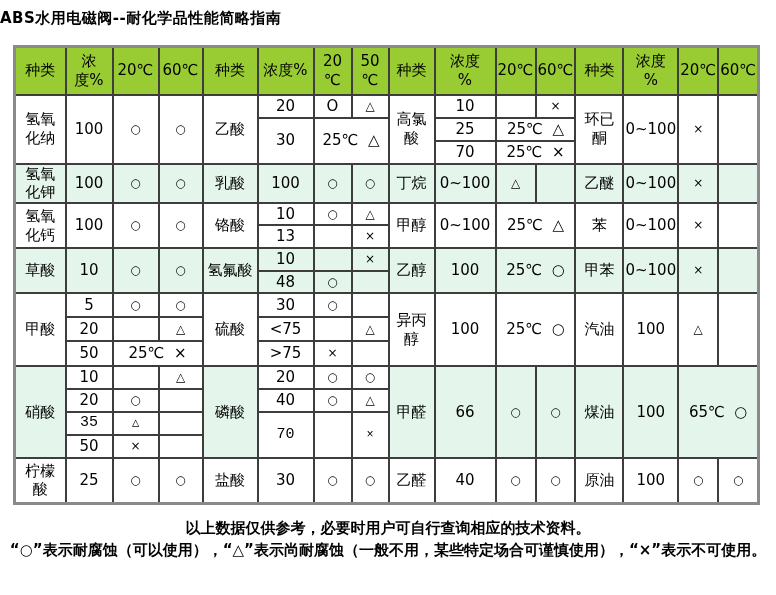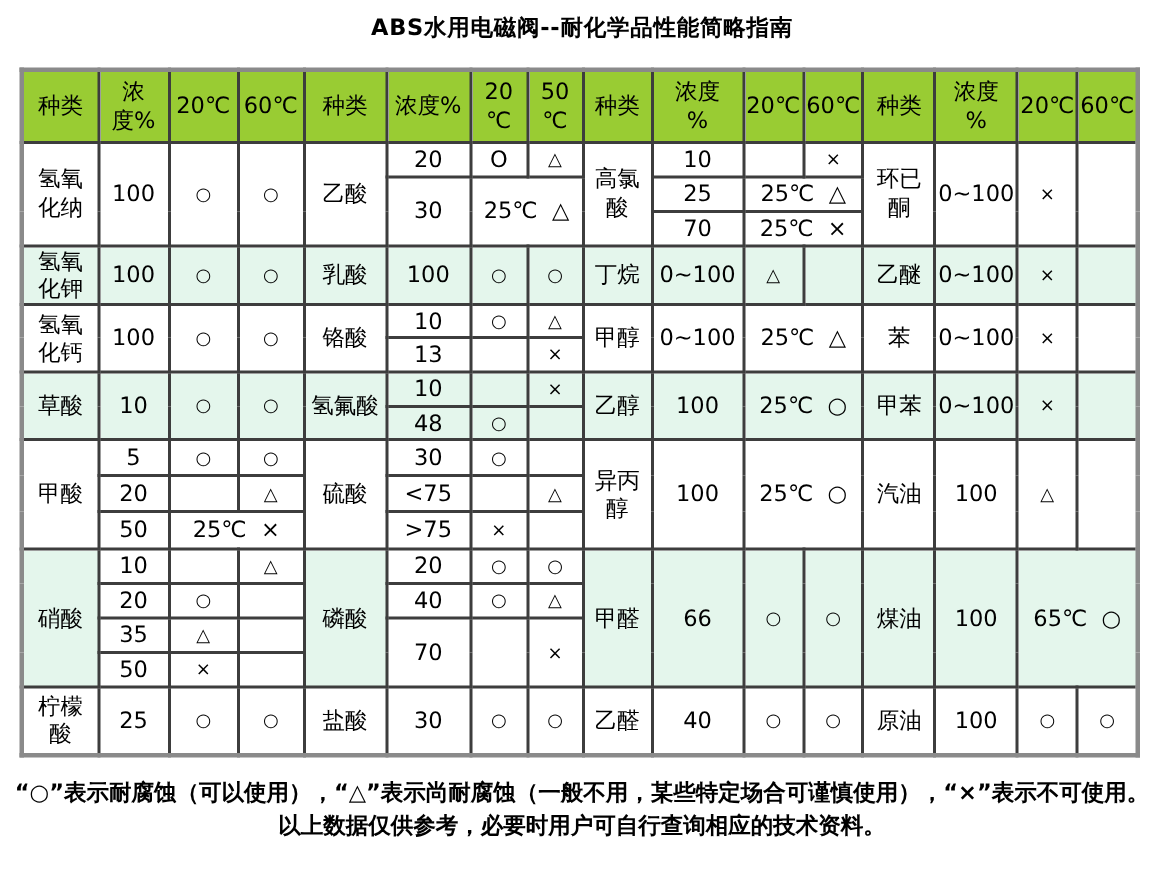--- a/index.html
+++ b/index.html
@@ -11,21 +11,21 @@
     color: #000;
   }
   .page {
     width: 776px;
     height: 595px;
     overflow: hidden;
   }
   .title {
     padding-top: 9px;
     margin: 0 0 17px 0;
-    text-align: center;
+    text-align: left;
     font-size: 15px;
     font-weight: bold;
     letter-spacing: 0.5px;
   }
   table.chem {
     border-collapse: collapse;
     table-layout: fixed;
     margin-left: 13px;
     border: 3px solid #8a8a8a;
   }
@@ -262,21 +262,21 @@
           <td rowspan="4" colspan="2" class="g">65℃&nbsp;&nbsp;○</td>
         </tr>
         <tr style="height: 23px;">
           <td>20</td>
           <td class="sym">○</td>
           <td></td>
           <td>40</td>
           <td class="sym">○</td>
           <td class="sym">△</td>
         </tr>
-        <tr style="height: 23px;">
+        <tr style="height: 23px; font-family: Liberation Mono, monospace;">
           <td>35</td>
           <td class="sym">△</td>
           <td></td>
           <td rowspan="2">70</td>
           <td rowspan="2"></td>
           <td rowspan="2" class="sym">×</td>
         </tr>
         <tr style="height: 23px;">
           <td>50</td>
           <td class="sym">×</td>
@@ -298,16 +298,16 @@
           <td class="sym">○</td>
           <td>原油</td>
           <td>100</td>
           <td class="sym">○</td>
           <td class="sym">○</td>
         </tr>
       </tbody>
   </table>
 
   <div class="footer">
+    <p>以上数据仅供参考，必要时用户可自行查询相应的技术资料。</p>
     <p>“○”表示耐腐蚀（可以使用），“△”表示尚耐腐蚀（一般不用，某些特定场合可谨慎使用），“×”表示不可使用。</p>
-    <p>以上数据仅供参考，必要时用户可自行查询相应的技术资料。</p>
   </div>
 </div>
 
 </body></html>

